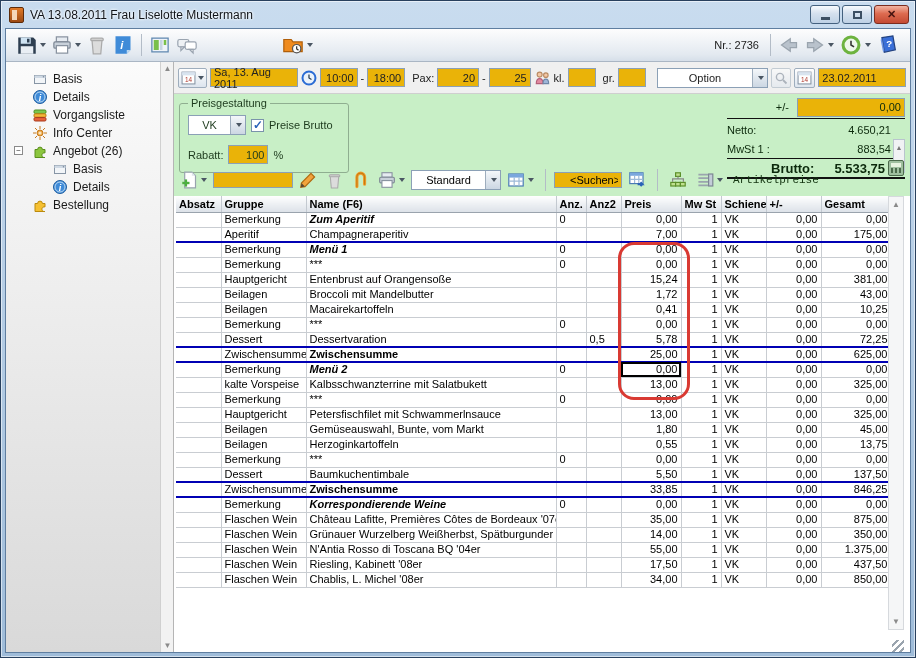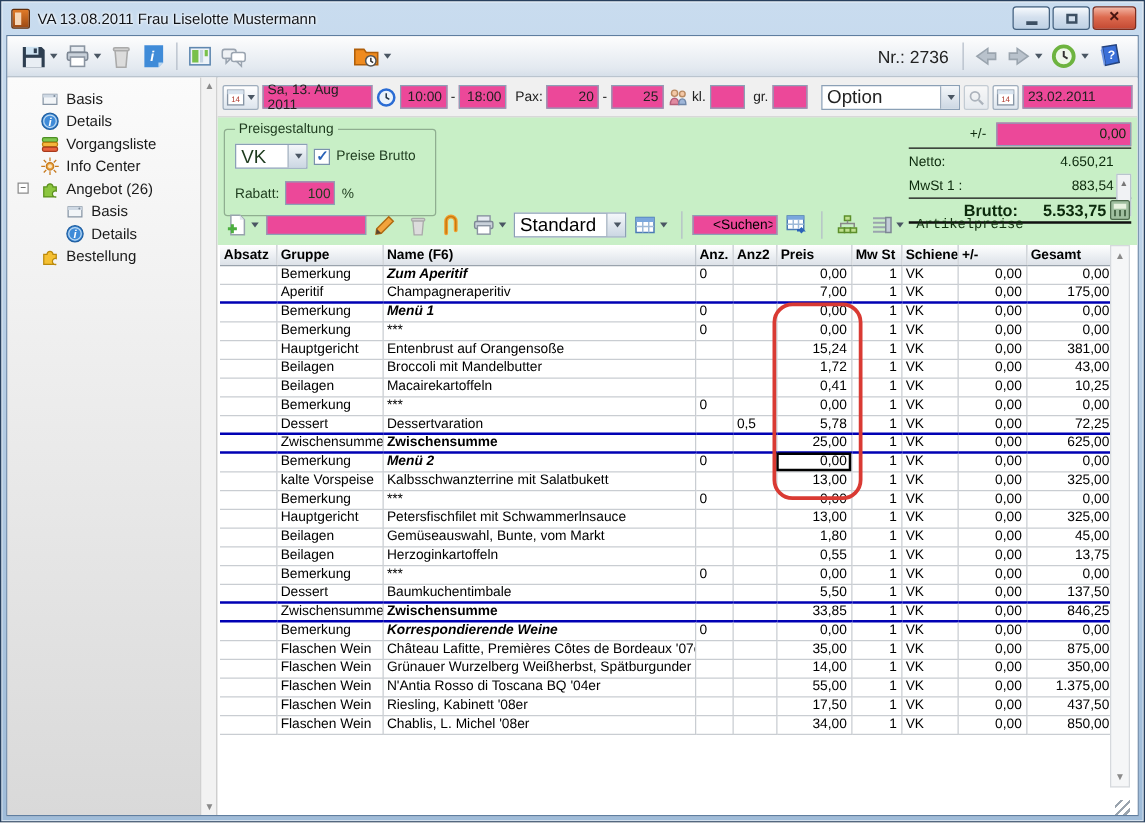--- a/index.html
+++ b/index.html
@@ -19,38 +19,38 @@
   .wbtn.close { width:35px; border-color:#7c2c1e; background:linear-gradient(#f2b4a2,#dd6b50 45%,#c44a33); }
   .wbtn.close .x { font-size:11px; font-weight:bold; color:#471410; line-height:1; }
   
   .client { position:absolute; left:4px; right:4px; top:27px; bottom:4px; border:1px solid #5f7ea0; background:#f0f0f0; display:flex; flex-direction:column; }
   
   .toolbar { height:33px; background:linear-gradient(#fdfdfd,#e3e9f0 80%,#d6dfe9); border-bottom:1px solid #aab6c4; display:flex; align-items:center; padding:0 8px; flex:0 0 auto; }
   .tbtn { display:flex; align-items:center; gap:1px; padding:2px 3px; border-radius:3px; }
   .sep { width:1px; height:22px; background:#b3bcc7; margin:0 5px; }
   .drop { width:0; height:0; border-left:3px solid transparent; border-right:3px solid transparent; border-top:4px solid #4a5663; margin-left:2px; }
   .spacer { flex:1; }
-  .nr { font-size:14px; color:#222; margin:0 6px; }
+  .nr { font-size:11px; color:#222; margin:0 6px; }
   
   .bodyrow { flex:1; display:flex; min-height:0; }
   .sidebar { width:168px; background:linear-gradient(#fbfbfb,#d9d9d9); border-right:1px solid #b5b5b5; position:relative; padding-top:8px; font-size:12px; }
   .tree-item { display:flex; align-items:center; height:18px; position:relative; color:#1a1a1a; cursor:default; }
   .tree-item .lbl { white-space:nowrap; }
   .tree-item .ico { width:16px; height:16px; margin-right:5px; flex:0 0 auto; }
   .exp { position:absolute; left:8px; top:4px; width:9px; height:9px; border:1px solid #8a8a8a; background:#fff; font-size:8px; line-height:7px; text-align:center; color:#333; }
   .sb-scroll { position:absolute; right:0; top:0; bottom:0; width:13px; background:#f2f2f2; border-left:1px solid #d0d0d0; }
   .sb-arrow { position:absolute; left:1px; width:11px; height:13px; color:#8a8a8a; font-size:8px; text-align:center; line-height:13px; }
   .main { position:relative; flex:1; background:#fff; overflow:hidden; }
   
   .form-row { height:32px; background:#f0f0f0; border-bottom:1px solid #cfcfcf; display:flex; align-items:center; padding:0 4px; gap:3px; font-size:11px; color:#222; }
-  .fld { background:#ec4899; border:1px solid #8ba0b6; height:19px; font-size:11px; padding:0 3px; display:flex; align-items:center; }
+  .fld { background:#eab308; border:1px solid #8ba0b6; height:19px; font-size:11px; padding:0 3px; display:flex; align-items:center; }
   input.fld { font-family:"Liberation Sans",sans-serif; }
   .fld.right { justify-content:flex-end; text-align:right; }
   .mini-btn { height:20px; border:1px solid #9eadbd; background:linear-gradient(#fff,#dde5ee); display:flex; align-items:center; padding:0 2px; border-radius:2px; }
-  .combo { height:20px; border:1px solid #8ba0b6; background:#fff; display:flex; align-items:center; font-size:15px; }
+  .combo { height:20px; border:1px solid #8ba0b6; background:#fff; display:flex; align-items:center; font-size:11px;text-align:center; }
   .combo .ctext { flex:1; padding:0 4px; white-space:nowrap; overflow:hidden; }
   .combo .cbtn { width:15px; height:100%; background:linear-gradient(#f4f7fa,#ccd7e3); border-left:1px solid #9eadbd; display:flex; align-items:center; justify-content:center; }
   
   .green { height:102px; background:#c8efc6; position:relative; font-size:11px; }
   fieldset.pg { position:absolute; left:5px; top:3px; width:170px; height:76px; border:1px solid #8fae90; border-radius:3px; padding:2px 8px; color:#1d3a1d; }
   fieldset.pg legend { font-size:11px; color:#1d3a1d; padding:0 3px; }
   .pg-row { display:flex; align-items:center; gap:5px; margin-top:4px; }
   .chk { width:13px; height:13px; border:1px solid #7a93ab; background:#fff; position:relative; }
   .chk:before { content:"✓"; position:absolute; left:1px; top:-2px; color:#2a62b8; font-size:12px; font-weight:bold; }
   .totals { position:absolute; top:3px; right:5px; width:178px; color:#0c2a0c; }

